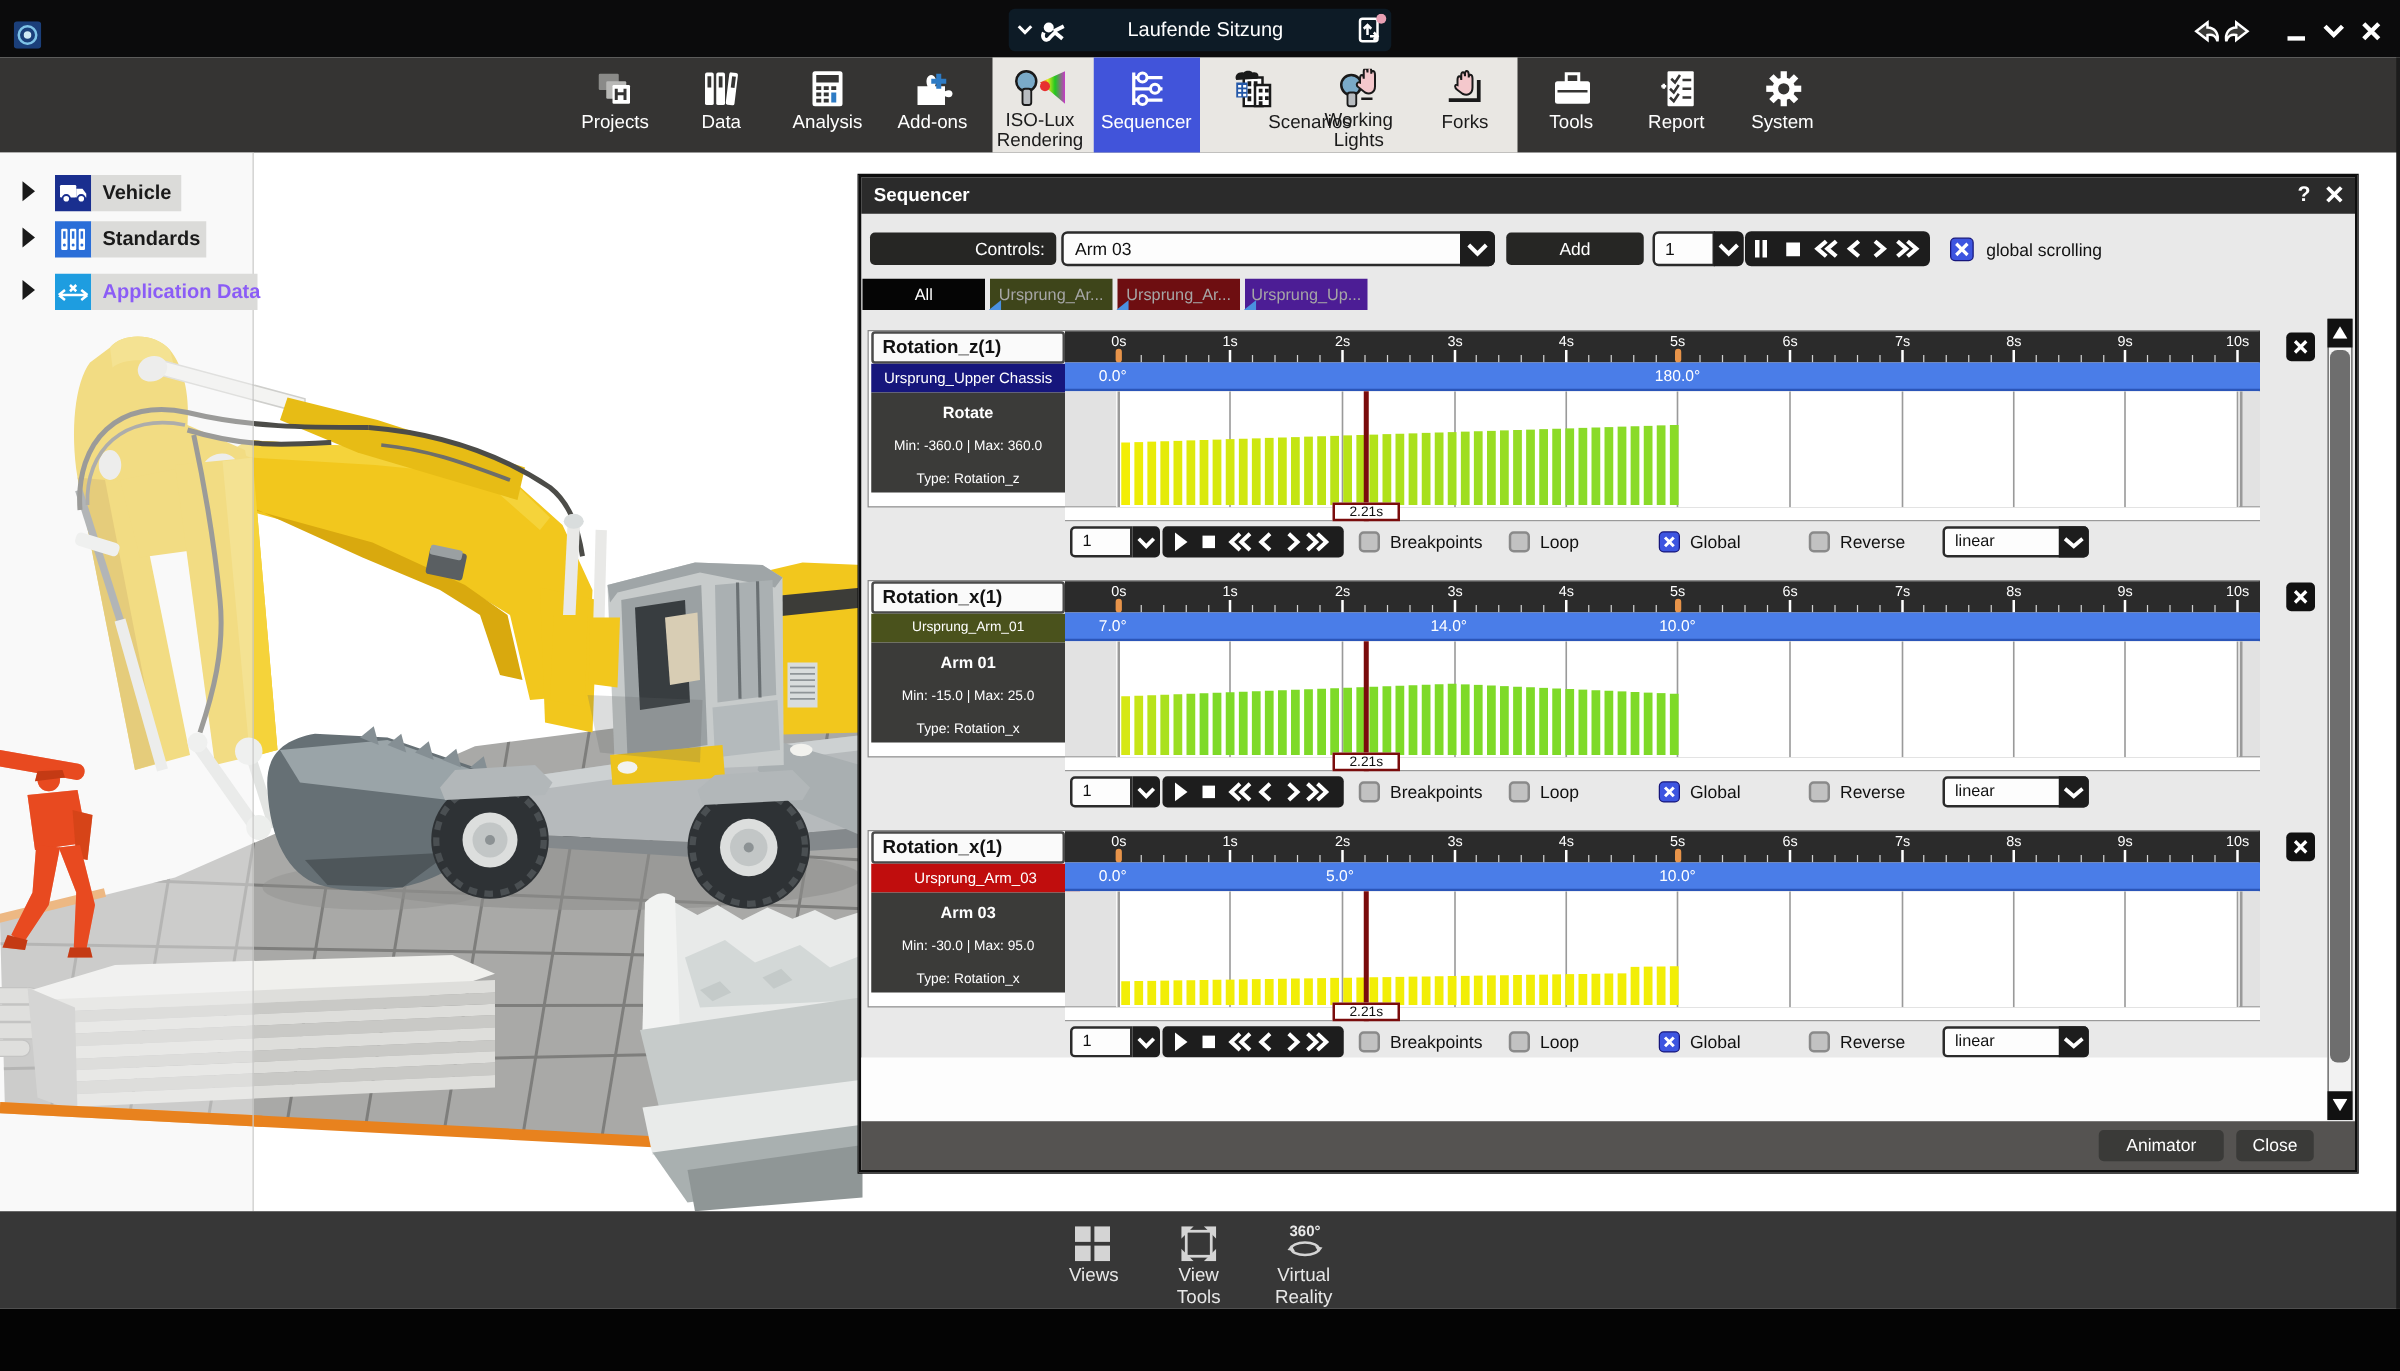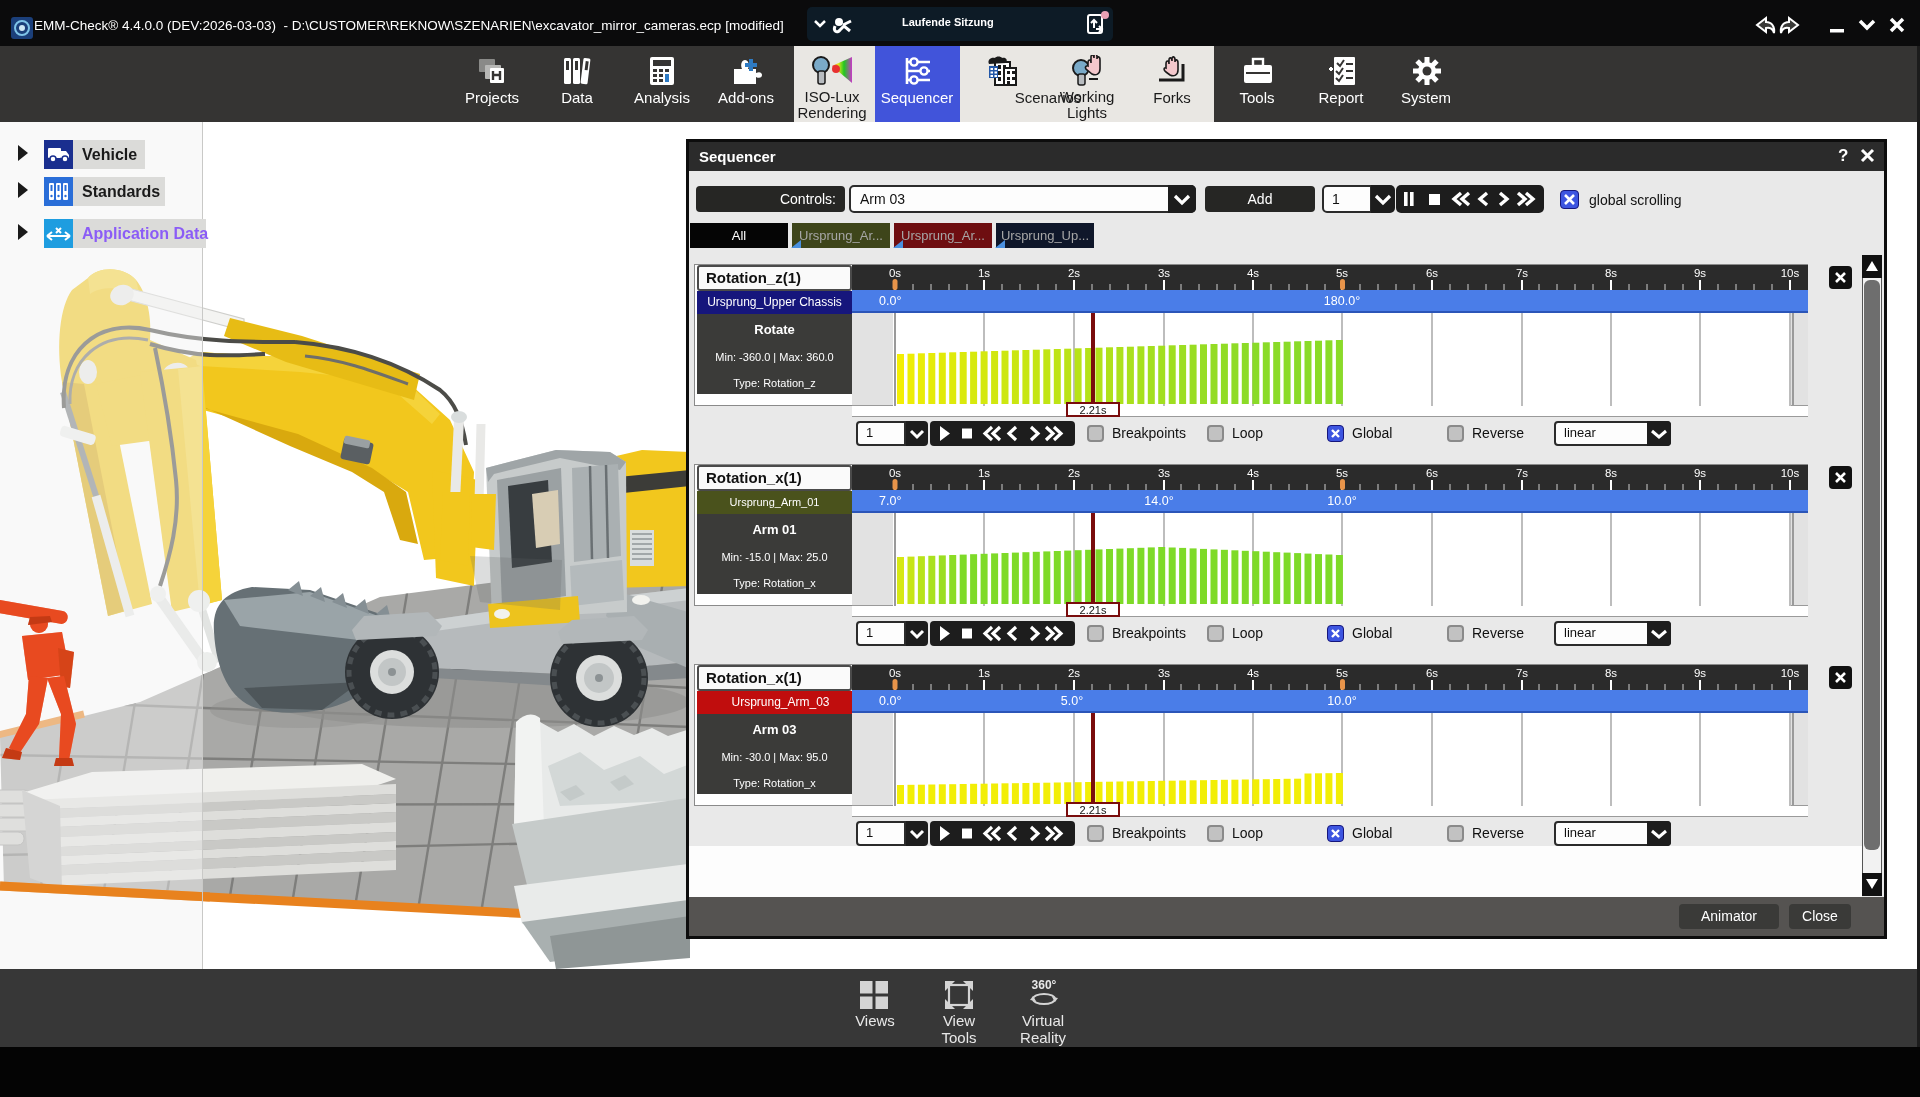--- a/index.html
+++ b/index.html
@@ -10,28 +10,27 @@
 </style></head>
 <body>
 <div id="stage">
 
 <div class="abs" style="left:0;top:0;width:1920px;height:46px;background:#0b0b0c;"></div>
 <svg class="abs" style="left:11px;top:17px" width="22" height="22">
 <rect x="0" y="0" width="22" height="22" rx="3" fill="#1b3f7a"></rect>
 <circle cx="11" cy="11" r="7" fill="none" stroke="#7fc4e8" stroke-width="2"></circle>
 <circle cx="11" cy="11" r="3" fill="#cfe8f4"></circle>
     </svg>
-<div class="abs w" style="left:34px;top:18px;font-size:13.5px;">EMM-Check® 4.4.0.0 (DEV:2026-03-03)&nbsp; - D:\CUSTOMER\REKNOW\SZENARIEN\excavator_mirror_cameras.ecp [modified]</div>
 <div class="abs" style="left:807px;top:7px;width:306px;height:34px;background:#0d1b26;border-radius:5px;"></div>
 <svg class="abs" style="left:813px;top:15px" width="44" height="20">
 <path d="M2 6 L7 11 L12 6" stroke="#fff" stroke-width="2.5" fill="none"></path>
 <circle cx="26" cy="7" r="4" fill="#fff"></circle>
 <path d="M22 11 C20 16 24 19 27 15 L31 11 L37 16 M30 10 L38 6" stroke="#fff" stroke-width="3" fill="none"></path>
 </svg>
-<div class="abs w" style="left:862px;top:16px;font-size:11px;font-weight:bold;padding-left:40px;">Laufende Sitzung</div>
+<div class="abs w" style="left:862px;top:16px;font-size:16px;font-weight:normal;padding-left:40px;">Laufende Sitzung</div>
 <svg class="abs" style="left:1086px;top:11px" width="24" height="26">
 <rect x="2" y="4" width="14" height="18" rx="2" fill="none" stroke="#fff" stroke-width="2"></rect>
 <path d="M8 9 L8 17 M5 12 L8 9 L11 12 M10 18 L16 18 M13 15 L16 18 L13 21" stroke="#fff" stroke-width="2" fill="none"></path>
 <circle cx="19" cy="4" r="4" fill="#e8a0b4"></circle>
     </svg>
 <svg class="abs" style="left:1752px;top:15px" width="58" height="22">
 <path d="M14 3 L5 10 L14 17 L14 13 C18 12 21 14 22 18 C23 12 20 7 14 7 Z" fill="#3a3a38" stroke="#fff" stroke-width="2"></path>
 <path d="M37 3 L46 10 L37 17 L37 13 C33 12 30 14 29 18 C28 12 31 7 37 7 Z" fill="#3a3a38" stroke="#fff" stroke-width="2"></path>
 </svg>
 <svg class="abs" style="left:1828px;top:14px" width="84" height="22">
@@ -439,21 +438,21 @@
       </g>
     </svg>
 <div class="abs" style="left:1560px;top:190px;width:19px;height:19px;background:#3d55e0;border:1px solid #16167c;border-radius:4px;"></div>
 <svg class="abs" style="left:1563px;top:193px" width="13" height="13">
       <path d="M2 2 L11 11 M11 2 L2 11" stroke="#fff" stroke-width="2.6"></path>
     </svg>
 <div class="abs" style="left:1589px;top:192px;font-size:14px;color:#111;">global scrolling</div>
 <div class="abs" style="left:690px;top:223px;width:98px;height:25px;background:#050505;color:#fff;font-size:13px;text-align:center;line-height:25px;">All</div>
 <div class="abs" style="left:792px;top:223px;width:98px;height:25px;background:#3e451a;color:#a6a6a6;font-size:13px;text-align:center;line-height:25px;">Ursprung_Ar...</div>
 <div class="abs" style="left:894px;top:223px;width:98px;height:25px;background:#6e0e11;color:#a6a6a6;font-size:13px;text-align:center;line-height:25px;">Ursprung_Ar...</div>
-<div class="abs" style="left:996px;top:223px;width:98px;height:25px;background:#0f172a;color:#a6a6a6;font-size:13px;text-align:center;line-height:25px;">Ursprung_Up...</div>
+<div class="abs" style="left:996px;top:223px;width:98px;height:25px;background:#4c1d95;color:#a6a6a6;font-size:13px;text-align:center;line-height:25px;">Ursprung_Up...</div>
 <svg class="abs" style="left:791px;top:240px" width="10" height="8">
       <path d="M0 8 L10 8 L10 0 Z" fill="#4a90e0"></path>
     </svg>
 <svg class="abs" style="left:893px;top:240px" width="10" height="8">
       <path d="M0 8 L10 8 L10 0 Z" fill="#4a90e0"></path>
     </svg>
 <svg class="abs" style="left:995px;top:240px" width="10" height="8">
       <path d="M0 8 L10 8 L10 0 Z" fill="#4a90e0"></path>
     </svg>
 <div class="abs" style="left:694px;top:264px;width:1114px;height:142px;background:#fff;border:1px solid #8a8a8a;"></div>

